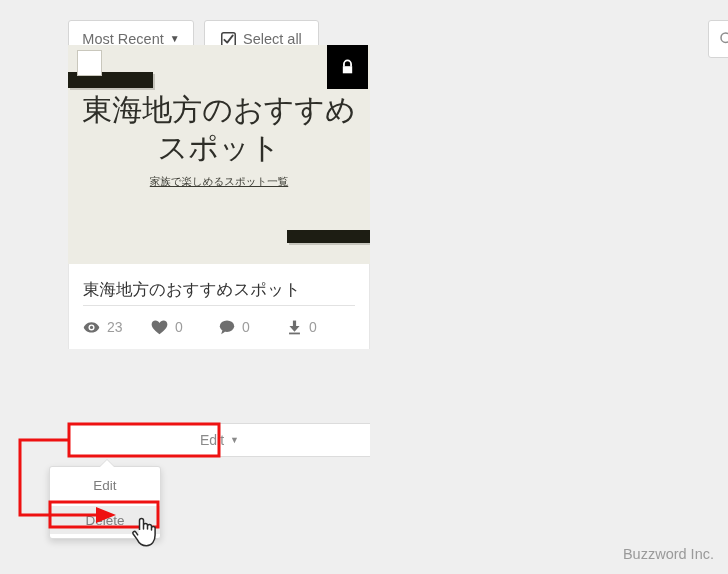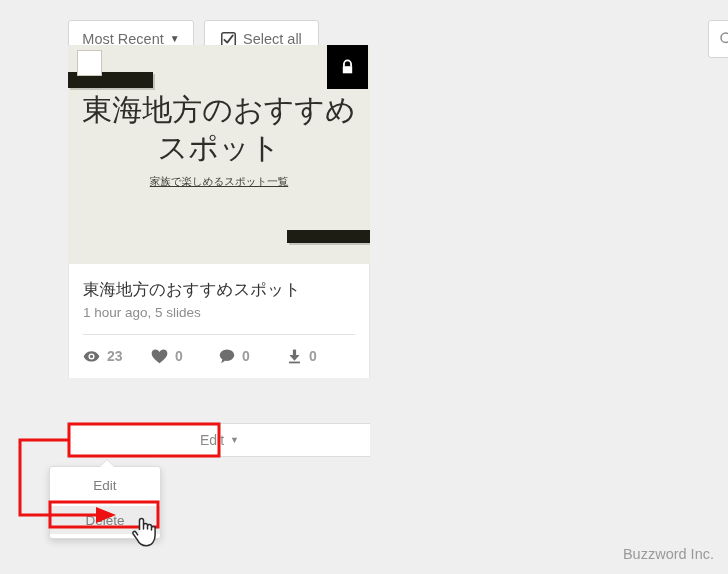--- a/index.html
+++ b/index.html
@@ -174,21 +174,21 @@
     padding: 13px 0 14px 0;
   }
   .stat {
     display: flex;
     align-items: center;
     width: 74px;
     color: #9c9c9c;
     font-size: 14px;
   }
   .stat .ic { margin-right: 7px; display: inline-flex; color: #6e6e6e; }
-  .stat .val { color: #9c9c9c; font-weight: bold; }
+  .stat .val { color: #9c9c9c; }
 
   
   .actions {
     position: absolute;
     left: 68px;
     top: 423px;
     width: 302px;
     display: flex;
   }
   .action-btn {
@@ -312,21 +312,20 @@
       </svg>
     </div>
     <div class="bar-top"></div>
     <div class="bar-bottom"></div>
     <div class="slide-title">東海地方のおすすめスポット</div>
     <div class="slide-sub">家族で楽しめるスポット一覧</div>
   </div>
 
   <div class="card-body">
     <div class="deck-title">東海地方のおすすめスポット</div>
-    <div class="deck-meta">1 hour ago, 5 slides</div>
     <div class="divider"></div>
 
     <div class="stats">
       <div class="stat">
         <span class="ic">
           <svg width="17" height="13" viewBox="0 0 18 13" aria-hidden="true">
             <path d="M9 1 C4 1 1.2 5 0.8 6.4 C1.2 7.9 4 11.9 9 11.9 C14 11.9 16.8 7.9 17.2 6.4 C16.8 5 14 1 9 1 Z" fill="#6e6e6e"></path>
             <circle cx="9" cy="6.4" r="3.2" fill="#fff"></circle>
             <circle cx="9" cy="6.4" r="1.7" fill="#6e6e6e"></circle>
           </svg>

